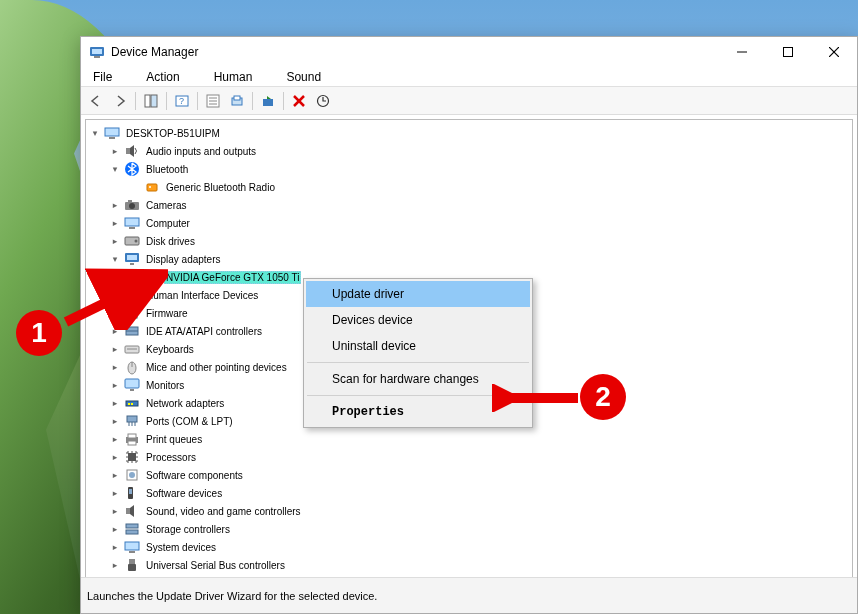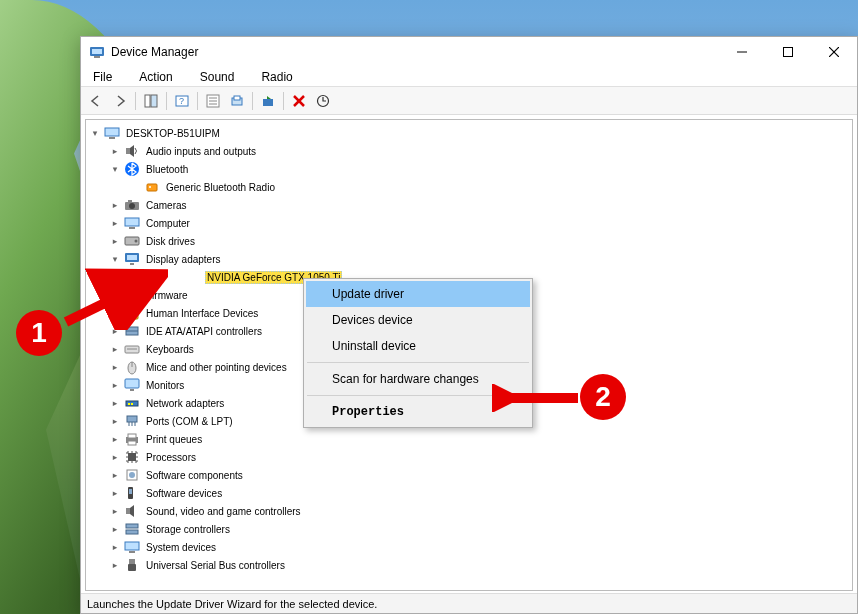--- a/index.html
+++ b/index.html
@@ -50,21 +50,21 @@
   .win-btn {
     width: 46px; height: 30px;
     display: flex; align-items: center; justify-content: center;
     cursor: default;
   }
   .menubar {
     height: 20px;
     display: flex;
     align-items: center;
     padding: 0 4px;
-    gap: 11px;
+    gap: 18px;
     border-bottom: 1px solid #e0e0e0;
   }
   .menubar .menu-item { padding: 2px 8px; cursor: default; }
   .toolbar {
     height: 28px;
     display: flex;
     align-items: center;
     gap: 2px;
     padding: 2px 4px;
     border-bottom: 1px solid #ddd;
@@ -88,31 +88,30 @@
   .tree ul { list-style: none; margin: 0; padding-left: 20px; }
   .tree li { white-space: nowrap; }
   .node {
     display: flex;
     align-items: center;
     height: 18px;
     padding-left: 2px;
     cursor: default;
   }
   .node.selected .node-label {
-    background: #fde047;
+    background: #5eead4;
     border: 1px dotted #99c4e6;
     padding: 0 1px;
-    margin-left: 41px;
   }
   .twisty { width: 14px; height: 14px; display: flex; align-items: center; justify-content: center; color: #666; font-size: 9px; }
   .node-icon { width: 16px; height: 16px; margin: 0 4px 0 2px; flex-shrink: 0; }
   .node-label { font-size: 10px; padding: 0 2px; }
   .statusbar {
     position: absolute;
-    left: 0; right: 0; bottom: 0; height: 20px;
+    left: 0; right: 0; bottom: 0; height: 36px;
     border-top: 1px solid #ddd;
     padding: 2px 6px;
     font-size: 11px;
     background: #f4f4f4;
     display: flex; align-items: center; text-align: right;
   }
   .context-menu {
     position: absolute;
     left: 303px; top: 278px;
     width: 230px;
@@ -176,22 +175,22 @@
       <svg width="10" height="10">
           <line x1="0" y1="0" x2="10" y2="10" stroke="#000" stroke-width="1.2"></line>
           <line x1="10" y1="0" x2="0" y2="10" stroke="#000" stroke-width="1.2"></line>
         </svg>
     </div>
   </div>
 
   <div class="menubar">
     <div class="menu-item">File</div>
     <div class="menu-item">Action</div>
+    <div class="menu-item">Human</div>
     <div class="menu-item">Sound</div>
-    <div class="menu-item">Radio</div>
   </div>
 
   <div class="toolbar">
     <div class="tb-btn">
         <svg width="14" height="14">
           <path d="M9 2 L3 7 L9 12" fill="none" stroke="#555" stroke-width="1.5"></path>
         </svg>
       </div>
     <div class="tb-btn">
         <svg width="14" height="14">
@@ -348,34 +347,34 @@
                       </svg></span>
                     <span class="node-label">NVIDIA GeForce GTX 1050 Ti</span>
                   </div>
                 </li>
               </ul>
             </li>
             <li>
               <div class="node">
                 <span class="twisty">▸</span>
                 <span class="node-icon"><svg viewBox="0 0 16 16">
+                    <rect x="2" y="2" width="12" height="12" rx="1" fill="#f2c94c" stroke="#b08900"></rect>
+                    <rect x="4" y="4" width="8" height="3" fill="#fff"></rect>
+                  </svg></span>
+                <span class="node-label">Human Interface Devices</span>
+              </div>
+            </li>
+            <li>
+              <div class="node">
+                <span class="twisty">▸</span>
+                <span class="node-icon"><svg viewBox="0 0 16 16">
                     <rect x="3" y="3" width="10" height="10" fill="#4a8" stroke="#276"></rect>
                     <rect x="5" y="5" width="6" height="6" fill="#fff"></rect>
                   </svg></span>
                 <span class="node-label">Firmware</span>
-              </div>
-            </li>
-            <li>
-              <div class="node">
-                <span class="twisty">▸</span>
-                <span class="node-icon"><svg viewBox="0 0 16 16">
-                    <rect x="2" y="2" width="12" height="12" rx="1" fill="#f2c94c" stroke="#b08900"></rect>
-                    <rect x="4" y="4" width="8" height="3" fill="#fff"></rect>
-                  </svg></span>
-                <span class="node-label">Human Interface Devices</span>
               </div>
             </li>
             <li>
               <div class="node">
                 <span class="twisty">▸</span>
                 <span class="node-icon"><svg viewBox="0 0 16 16">
                     <rect x="2" y="4" width="12" height="8" fill="#8ac" stroke="#468"></rect>
                     <line x1="2" y1="8" x2="14" y2="8" stroke="#468"></line>
                   </svg></span>
                 <span class="node-label">IDE ATA/ATAPI controllers</span>

